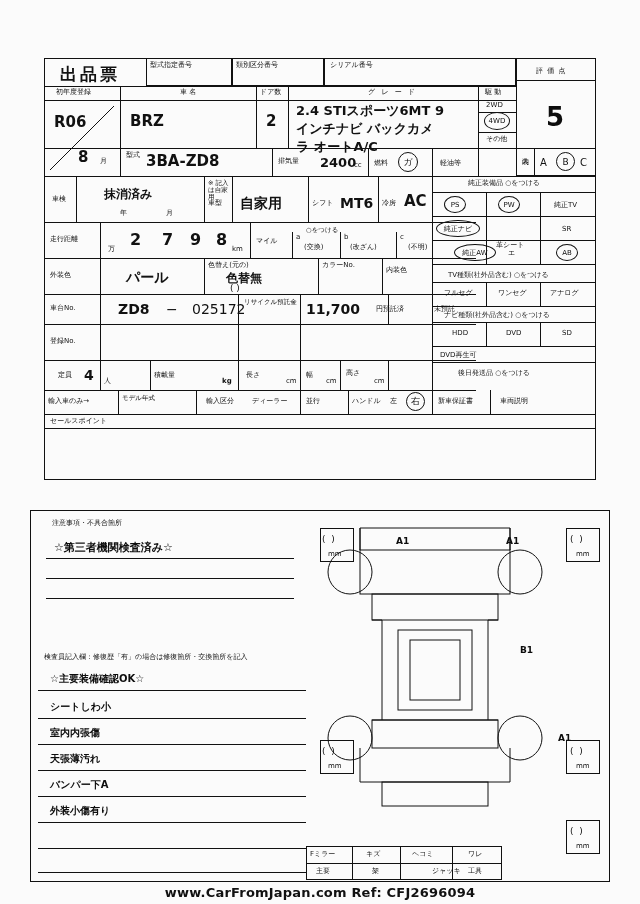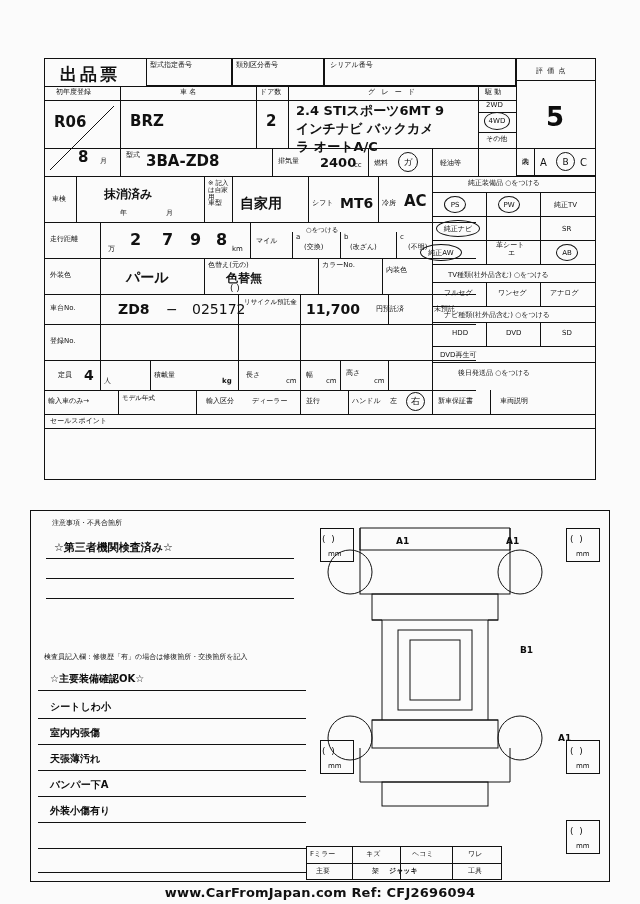--- a/index.html
+++ b/index.html
@@ -264,21 +264,21 @@
     <span>PW</span>
   </div>
   <div class="lbl" style="left:554px; top:202px;">純正TV</div>
 
   <div class="circmark" style="left:436px; top:220px; width:44px; height:17px; font-size:7px;">
     <span>純正ナビ</span>
   </div>
   <div class="lbl" style="left:496px; top:242px;">革シート</div>
   <div class="lbl" style="left:562px; top:226px;">SR</div>
 
-  <div class="circmark" style="left:420px; top:244px; width:42px; height:17px; font-size:7px;">
+  <div class="circmark" style="left:454px; top:244px; width:42px; height:17px; font-size:7px;">
     <span>純正AW</span>
   </div>
   <div class="lbl" style="left:508px; top:250px;">エ</div>
   <div class="circmark" style="left:556px; top:244px; width:22px; height:17px; font-size:7px;">
     <span>AB</span>
   </div>
 
   <div class="lbl" style="left:448px; top:272px;">TV種類(社外品含む) ○をつける</div>
   <div class="hline" style="left:432px; top:282px; width:164px;"></div>
   <div class="hline" style="left:432px; top:306px; width:164px;"></div>
@@ -390,18 +390,18 @@
   <div class="vline" style="left:400px; top:846px; height:34px;"></div>
   <div class="vline" style="left:452px; top:846px; height:34px;"></div>
 
   <div class="lbl" style="left:310px; top:851px;">Fミラー</div>
   <div class="lbl" style="left:366px; top:851px;">キズ</div>
   <div class="lbl" style="left:412px; top:851px;">ヘコミ</div>
   <div class="lbl" style="left:468px; top:851px;">ワレ</div>
 
   <div class="lbl" style="left:316px; top:868px;">主要</div>
   <div class="lbl" style="left:372px; top:868px;">架</div>
-  <div class="lbl" style="left:389px; top:868px;font-weight:bold;">ジャッキ</div>
+  <div class="lbl" style="left:432px; top:868px;">ジャッキ</div>
   <div class="lbl" style="left:468px; top:868px;">工具</div>
 
   <div class="footer">www.CarFromJapan.com Ref: CFJ2696094</div>
 
 </div>
 
 </body></html>

